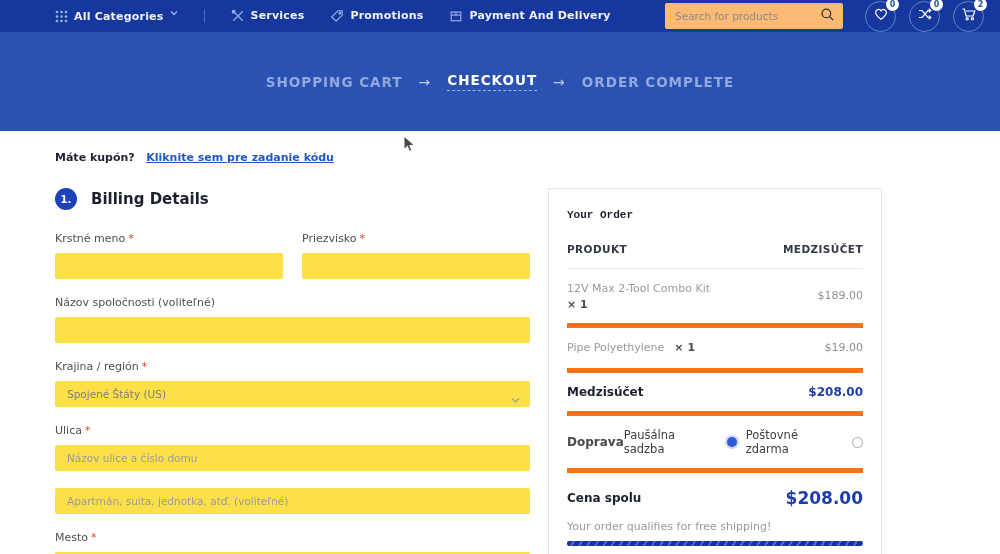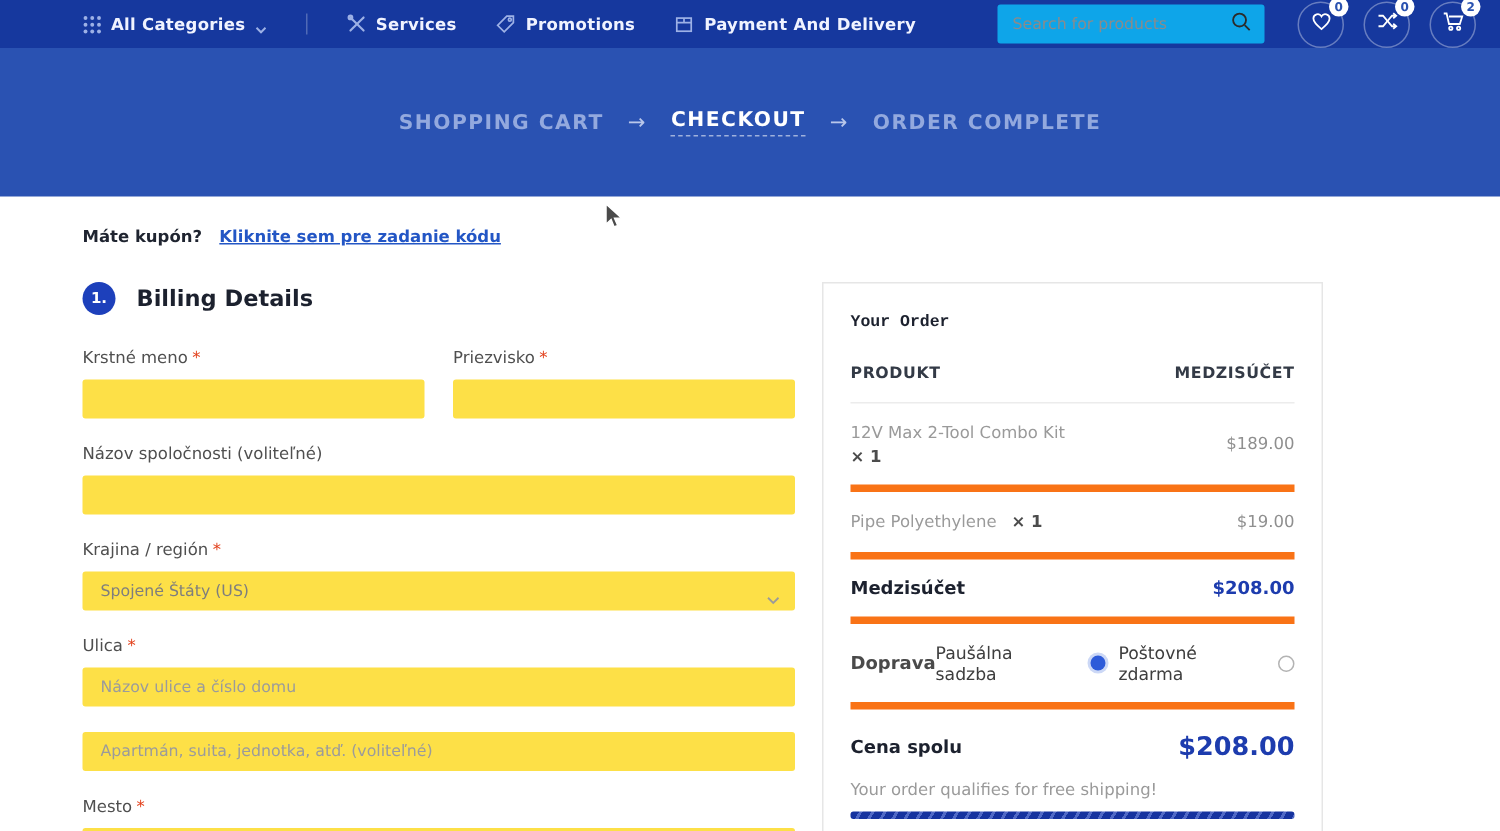--- a/index.html
+++ b/index.html
@@ -3,25 +3,25 @@
 <meta charset="utf-8">
 <style>
   * { margin:0; padding:0; box-sizing:border-box; }
   html,body { width:1000px; height:554px; overflow:hidden; background:#fff;
     font-family:"DejaVu Sans","Liberation Sans",sans-serif; }
 
   
   .topbar { height:32px; background:#16389e; display:flex; align-items:center;
     padding:0 16px 0 55px; color:#fff; }
   .topnav { display:flex; align-items:center; gap:26px; flex:1; }
-  .topnav-item { display:flex; align-items:flex-end; gap:6px; font-size:11px;
+  .topnav-item { display:flex; align-items:flex-start; gap:6px; font-size:11px;
     font-weight:bold; letter-spacing:.2px; color:#f0f3ff; cursor:pointer; white-space:nowrap; }
   .topnav-item svg { display:block; }
   .nav-divider { width:1px; height:14px; background:rgba(255,255,255,.25); }
-  .searchbox { width:178px; height:26px; background:#0ea5e9; border-radius:2px;
+  .searchbox { width:178px; height:26px; background:#fdba74; border-radius:2px;
     display:flex; align-items:center; padding:0 8px 0 10px; margin-right:22px; }
   .searchbox input { border:none; outline:none; flex:1; font-size:10.5px; color:#333;
     font-family:inherit; background:transparent; }
   .searchbox input::placeholder { color:#8b8b8b; }
   .iconbtns { display:flex; align-items:center; gap:13px; }
   .iconbtn { position:relative; width:31px; height:31px; border-radius:50%;
     border:1px solid rgba(255,255,255,.35); display:flex; align-items:center;
     justify-content:center; cursor:pointer; }
   .badge { position:absolute; top:-4px; right:-4px; width:13px; height:13px;
     border-radius:50%; background:#fff; color:#2a52b0; font-size:8px; font-weight:bold;

